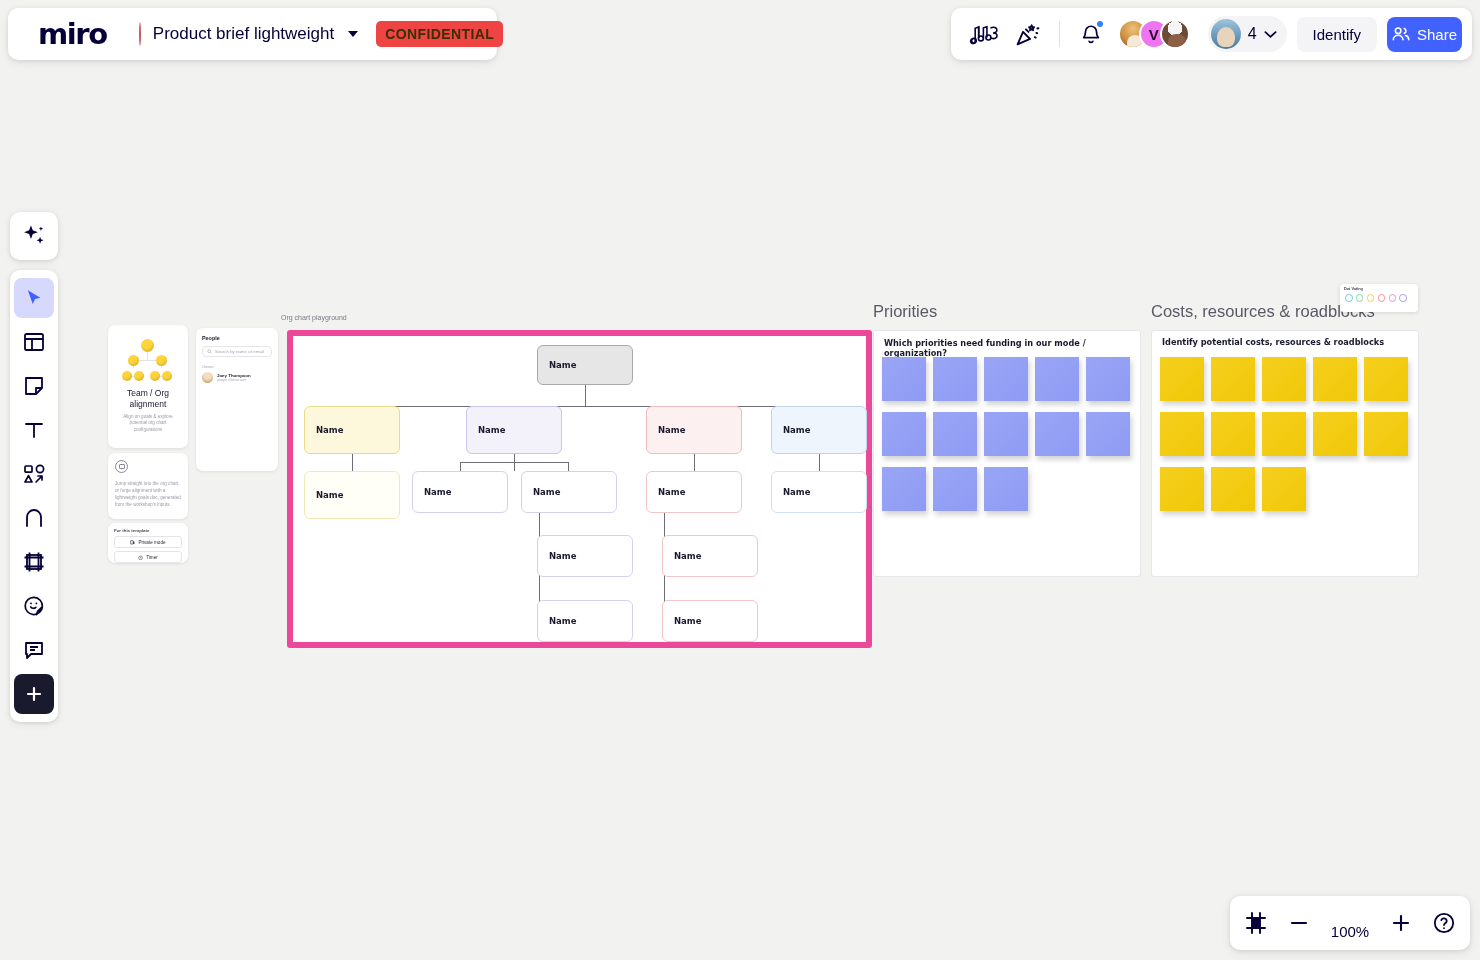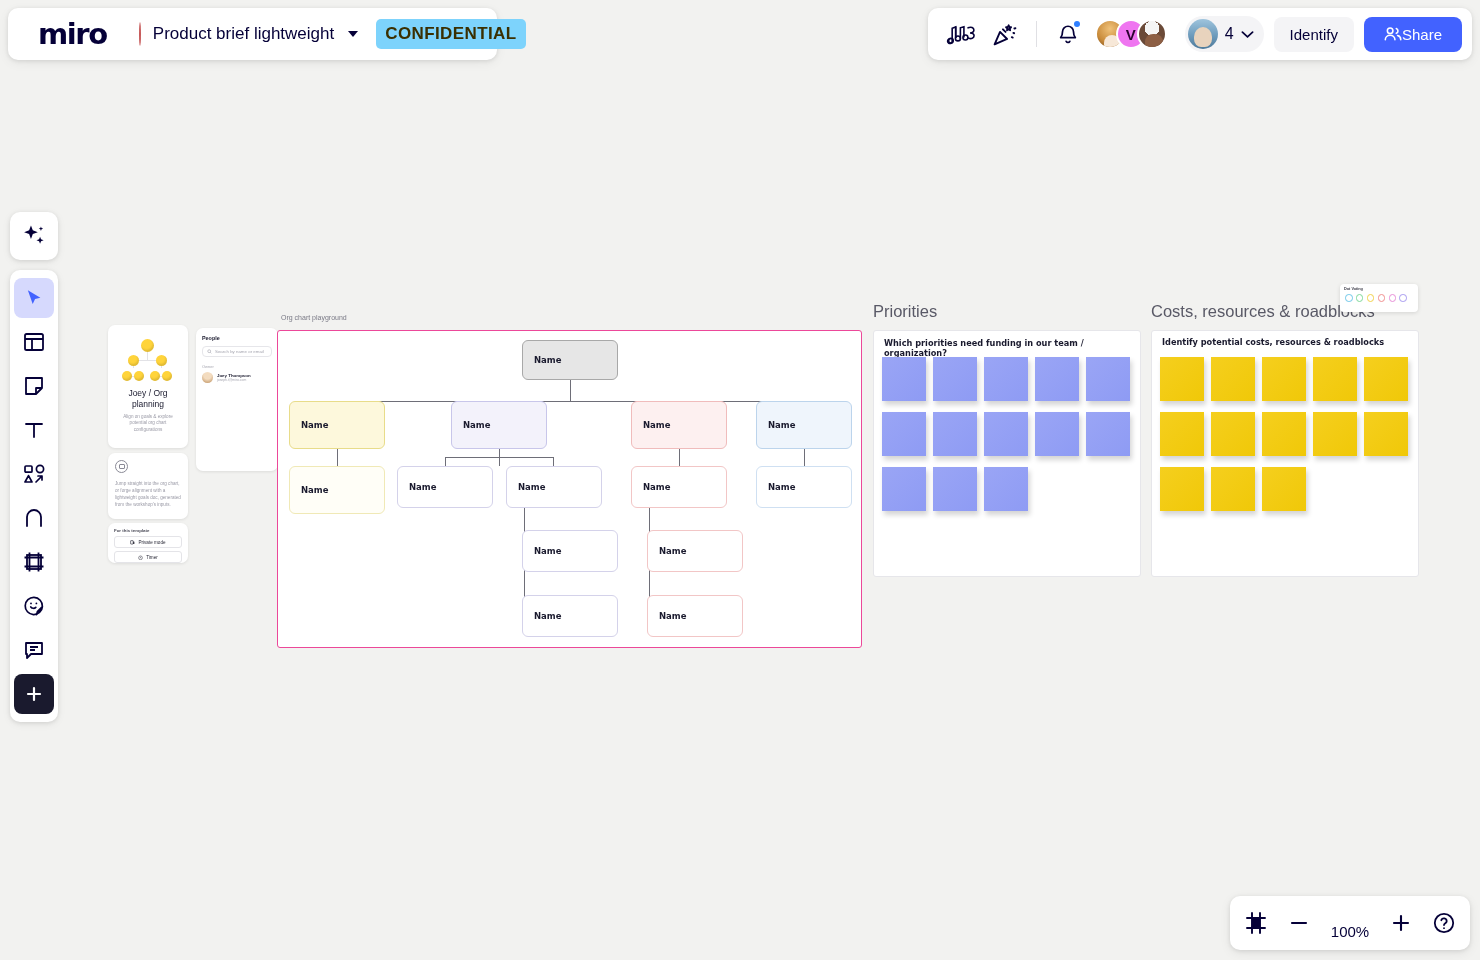--- a/index.html
+++ b/index.html
@@ -22,21 +22,21 @@
   .hamburger { width: 22px; height: 16px; display:flex; flex-direction:column; justify-content:space-between; cursor:pointer;}
   .hamburger i { display:block; height:2px; background:#050038; border-radius:2px;}
   .miro-logo { font-size: 29px; font-weight: 700; letter-spacing: -1.4px; color:#050038; font-family:"DejaVu Sans", sans-serif; margin-left:4px;}
   .vdiv { width:1px; height:26px; background:#e0e0e4; margin:0 4px;}
   .board-icon { width:24px;height:24px;border-radius:50%;
      background: radial-gradient(circle at 50% 50%, #fff 0 18%, #f2a0a0 18% 34%, #fff 34% 48%, #ef9a9a 48% 66%, #fff 66% 78%, #e57373 78% 100%);
      border:1.5px solid #c75b5b; position:relative;}
   .board-title { font-size:17px; color:#050038; font-weight:400; white-space:nowrap;}
   .chev { width:0;height:0;border-left:5px solid transparent;border-right:5px solid transparent;border-top:6px solid #050038; margin-left:2px;}
   .confidential {
-     background:#7dd3fc; color:#3a2f00; font-size:17px; font-weight:700;
+     background:#ef4444; color:#3a2f00; font-size:14px; font-weight:700;
      letter-spacing:.4px; padding:5px 9px; border-radius:5px; margin-left:6px;
   }
 
   .topbar-right {
     position: absolute; right: 8px; top: 8px;
     height: 52px; background:#fff; border-radius:10px;
     box-shadow: 0 1px 4px rgba(0,0,0,.10), 0 3px 12px rgba(0,0,0,.06);
     display:flex; align-items:center; padding: 0 10px 0 16px; gap: 10px;
   }
   .ticon { width:34px; height:34px; display:flex; align-items:center; justify-content:center; cursor:pointer; color:#050038;}
@@ -48,21 +48,21 @@
   .av1 { background: radial-gradient(circle at 50% 30%, #f0c27a 0%, #c98b3a 60%, #7a4a18 100%); }
   .av1::after{content:"";position:absolute;left:7px;top:14px;width:16px;height:16px;border-radius:50% 50% 40% 40%;background:#f7e8d8;}
   .av2 { background:#ef75f0; display:flex;align-items:center;justify-content:center;color:#2b0030;font-size:15px;font-weight:600;}
   .av3 { background: radial-gradient(circle at 50% 28%, #f5f5f5 0 32%, #6b4a38 32% 70%, #3d2820 100%); }
   .av3::after{content:"";position:absolute;left:6px;top:13px;width:18px;height:17px;border-radius:45%;background:#8d5f44;}
   .counter-pill { display:flex;align-items:center; background:#f4f4f6; border-radius:20px; padding:3px 10px 3px 3px; gap:7px; margin-left:8px; cursor:pointer;}
   .av4 { width:30px;height:30px;border-radius:50%; background: linear-gradient(180deg,#9fc4dd 0%, #6d9bbc 55%, #4f7a9a 100%); position:relative; overflow:hidden;}
   .av4::after{content:"";position:absolute;left:6px;top:8px;width:18px;height:20px;border-radius:50% 50% 40% 40%;background:#e8d3bd;}
   .cnum { font-size:16px; color:#050038;}
   .present-btn { font-size:15px; color:#050038; background:#f4f4f6; border:none; border-radius:8px; padding:9px 16px; cursor:pointer; font-family:inherit;}
-  .share-btn { display:flex;align-items:center;gap:0; background:#4262ff; color:#fff; border:none; border-radius:8px; padding:9px 20px; font-size:15px; cursor:pointer; font-family:inherit;}
+  .share-btn { display:flex;align-items:center;gap:7px; background:#4262ff; color:#fff; border:none; border-radius:8px; padding:9px 5px; font-size:15px; cursor:pointer; font-family:inherit;}
 
   
   .tb-ai {
     position:absolute; left:10px; top:212px; width:48px;height:48px;
     background:#fff;border-radius:10px; box-shadow:0 1px 4px rgba(0,0,0,.10),0 2px 10px rgba(0,0,0,.06);
     display:flex;align-items:center;justify-content:center;cursor:pointer;
   }
   .toolbar {
     position:absolute; left:10px; top:270px; width:48px;
     background:#fff;border-radius:10px; box-shadow:0 1px 4px rgba(0,0,0,.10),0 2px 10px rgba(0,0,0,.06);
@@ -100,22 +100,22 @@
   .ptitle { font-size:5.4px; font-weight:700; color:#1a1a2e; margin-bottom:5px;}
   .psearch { display:flex;align-items:center;gap:3px; border:1px solid #e6e6ea; border-radius:4px; height:11px; padding:0 4px; font-size:4.4px; color:#a6a6b0;}
   .powner { font-size:4px; color:#a6a6b0; margin:7px 0 3px;}
   .prow { display:flex; align-items:center; gap:4px;}
   .pav { width:11px;height:11px;border-radius:50%; background:radial-gradient(circle at 50% 30%,#f3dcc0 0 40%, #b98a55 100%);}
   .pname { font-size:4.4px; font-weight:700; color:#1a1a2e; line-height:1.3;}
   .pmail { font-size:3.4px; color:#a6a6b0;}
 
   
   .frame-label { position:absolute; font-size:7px; color:#7a7a86; }
-  #frame-org { position:absolute; left:277px; top:330px; width:585px; height:318px;
-     background:#fff; border:1px solid #ec4899; border-radius:3px;}
+  #frame-org { position:absolute; left:287px; top:330px; width:585px; height:318px;
+     background:#fff; border:6px solid #ec4899; border-radius:3px;}
   .node {
     position:absolute; border-radius:6px; background:#fff;
     border:1px solid #d7d7df; display:flex; align-items:center; padding-left:11px;
   }
   .node span { font-size:8.5px; font-weight:700; color:#1a1a2e; font-family:"DejaVu Sans", sans-serif;}
   .link { position:absolute; background:#6e6e78; }
   .link.h { height:1px; }
   .link.v { width:1px; }
 
   
@@ -162,21 +162,21 @@
         <div class="ln" style="left:36px;top:33px;width:1px;height:5px;"></div>
         <div class="ln" style="left:48px;top:33px;width:1px;height:5px;"></div>
         <div class="dot" style="left:22px;top:1px;width:13px;height:13px;"></div>
         <div class="dot" style="left:9px;top:17px;width:11px;height:11px;"></div>
         <div class="dot" style="left:37px;top:17px;width:11px;height:11px;"></div>
         <div class="dot" style="left:3px;top:33px;width:10px;height:10px;"></div>
         <div class="dot" style="left:15px;top:33px;width:10px;height:10px;"></div>
         <div class="dot" style="left:31px;top:33px;width:10px;height:10px;"></div>
         <div class="dot" style="left:43px;top:33px;width:10px;height:10px;"></div>
       </div>
-      <div class="ttitle">Joey / Org planning</div>
+      <div class="ttitle">Team / Org alignment</div>
       <div class="tsub">Align on goals &amp; explore potential org chart configurations</div>
     </div>
 
     <div class="thumb-card" id="card-doc">
       <div class="docicon">
           <i></i>
         </div>
       <div class="dtxt">Jump straight into the org chart, or forge alignment with a lightweight goals doc, generated from the workshop's inputs.</div>
     </div>
 
@@ -276,21 +276,21 @@
         <div class="node" style="left: 369px; top: 199px; width: 96px; height: 42px; background: rgb(255, 255, 255); border-color: rgb(242, 198, 198);">
           <span>Name</span>
         </div>
         <div class="node" style="left: 369px; top: 264px; width: 96px; height: 42px; background: rgb(255, 255, 255); border-color: rgb(242, 198, 198);">
           <span>Name</span>
         </div>
       </div>
 
     <div class="panel-title" style="left:873px; top:302px;">Priorities</div>
     <div class="panel" style="left:873px; top:330px; width:268px; height:247px;"></div>
-    <div class="panel-q" style="left:884px; top:338px; width:245px;">Which priorities need funding in our team / organization?</div>
+    <div class="panel-q" style="left:884px; top:338px; width:245px;">Which priorities need funding in our mode / organization?</div>
     <div id="stickies-priorities">
         <div class="sticky blue" style="left: 882px; top: 357px;"></div>
         <div class="sticky blue" style="left: 933px; top: 357px;"></div>
         <div class="sticky blue" style="left: 984px; top: 357px;"></div>
         <div class="sticky blue" style="left: 1035px; top: 357px;"></div>
         <div class="sticky blue" style="left: 1086px; top: 357px;"></div>
         <div class="sticky blue" style="left: 882px; top: 412px;"></div>
         <div class="sticky blue" style="left: 933px; top: 412px;"></div>
         <div class="sticky blue" style="left: 984px; top: 412px;"></div>
         <div class="sticky blue" style="left: 1035px; top: 412px;"></div>

